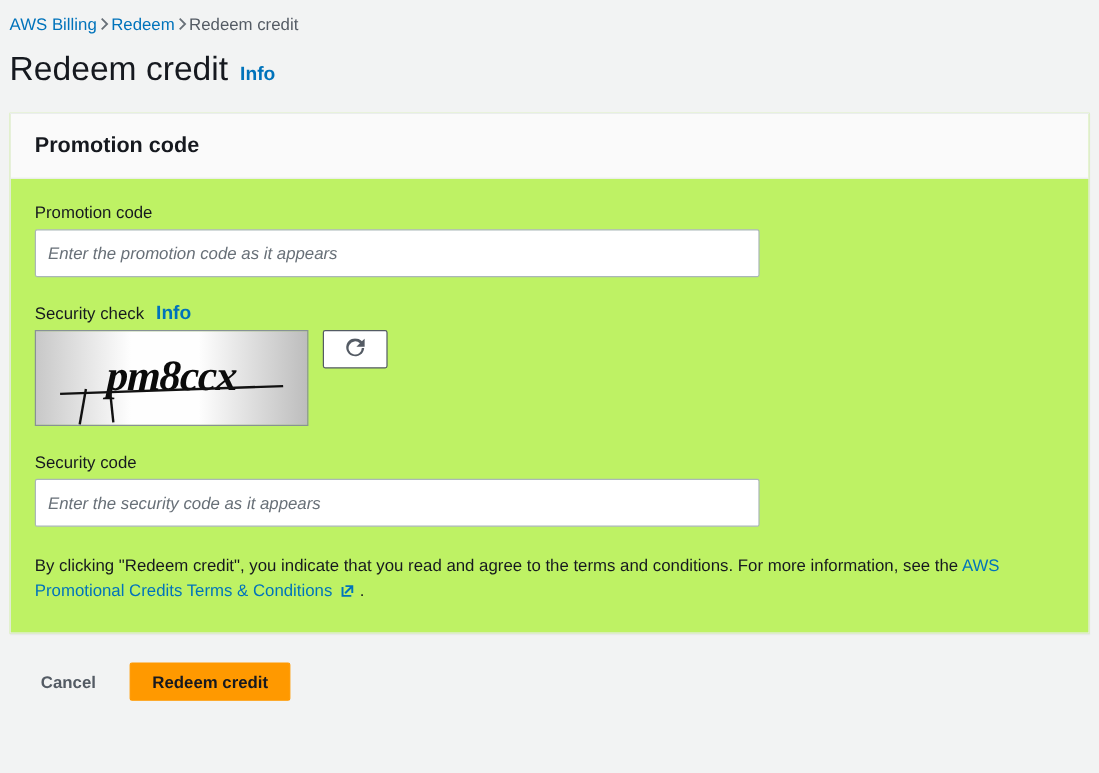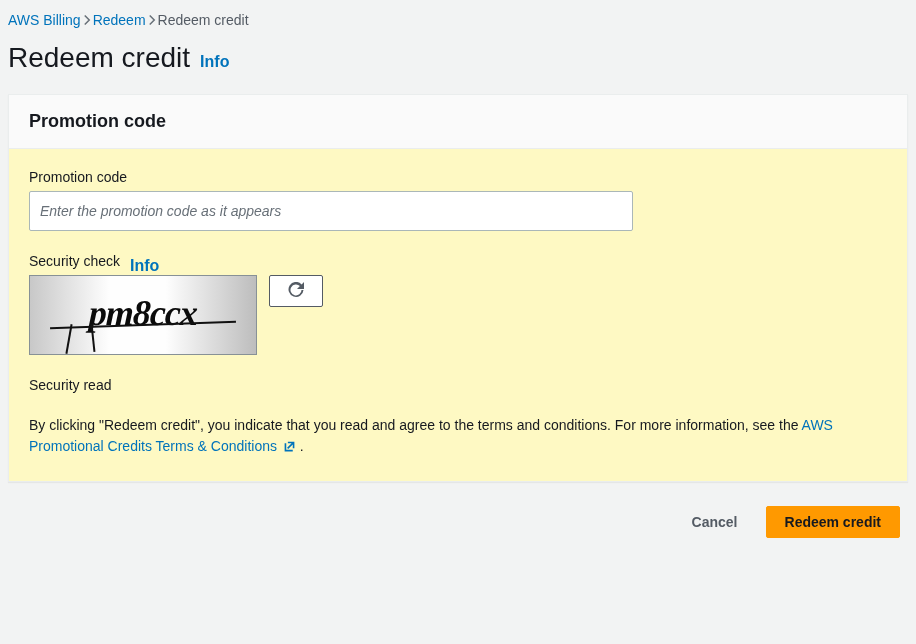--- a/index.html
+++ b/index.html
@@ -33,21 +33,21 @@
       gap: 10px;
     }
     .info-link {
       color: #0073bb;
       font-size: 16px;
       font-weight: 700;
       text-decoration: none;
       cursor: pointer;
     }
     .container {
-      background: #fef9c3;
+      background: #bef264;
       border: 1px solid #eaeded;
       box-shadow: 0 1px 1px rgba(0,0,0,0.05);
     }
     .container-header {
       background: #fafafa;
       padding: 16px 20px;
       border-bottom: 1px solid #eaeded;
     }
     .container-header h2 {
       font-size: 18px;
@@ -57,21 +57,21 @@
     .container-body {
       padding: 20px 20px 24px 20px;
     }
     .form-field { margin-bottom: 22px; }
     .form-label {
       display: block;
       font-size: 14px;
       color: #16191f;
       margin-bottom: 6px;
     }
-    .label-row { display: flex; align-items: flex-end; gap: 10px; }
+    .label-row { display: flex; align-items: flex-start; gap: 10px; }
     input[type="text"] {
       width: 604px;
       max-width: 100%;
       height: 40px;
       padding: 4px 10px;
       border: 1px solid #aab7b8;
       border-radius: 2px;
       font-size: 14px;
       color: #16191f;
       font-family: inherit;
@@ -133,21 +133,20 @@
     .disclosure {
       font-size: 14px;
       line-height: 1.5;
       color: #16191f;
       margin-top: 16px;
     }
     .disclosure a { color: #0073bb; text-decoration: none; cursor: pointer; }
     .ext-icon { display: inline-flex; vertical-align: -2px; margin-left: 2px; }
     .actions {
       display: flex;
-      justify-content: flex-end;
       gap: 10px;
       padding: 24px 8px 0 8px;
     }
     .btn {
       height: 32px;
       padding: 0 18px;
       font-size: 14px;
       font-weight: 700;
       border-radius: 2px;
       cursor: pointer;
@@ -215,21 +214,22 @@
             <span>
               <svg width="16" height="16" viewBox="0 0 16 16">
                 <path d="M13.6 2.4A7.5 7.5 0 1 0 15.5 8h-2a5.5 5.5 0 1 1-1.6-3.9L9 7h7V0l-2.4 2.4z" fill="#545b64"></path>
               </svg>
             </span>
           </button>
         </div>
       </div>
 
       <div class="form-field">
-        <label class="form-label">Security read</label>
+        <label class="form-label">Security code</label>
+        <input type="text" placeholder="Enter the security code as it appears" style="">
       </div>
 
       <p class="disclosure">
         <span>By clicking "Redeem credit", you indicate that you read and agree to the terms and conditions. For more information, see the </span>
         <a>
           <span>AWS Promotional Credits Terms &amp; Conditions</span>
           <span class="ext-icon">
             <svg width="13" height="13" viewBox="0 0 16 16">
                 <path d="M6 2h8v8h-2V5.4L6.4 11 5 9.6 10.6 4H6V2zM2 4h2v8h8v2H2V4z" fill="#0073bb"></path>
               </svg>

